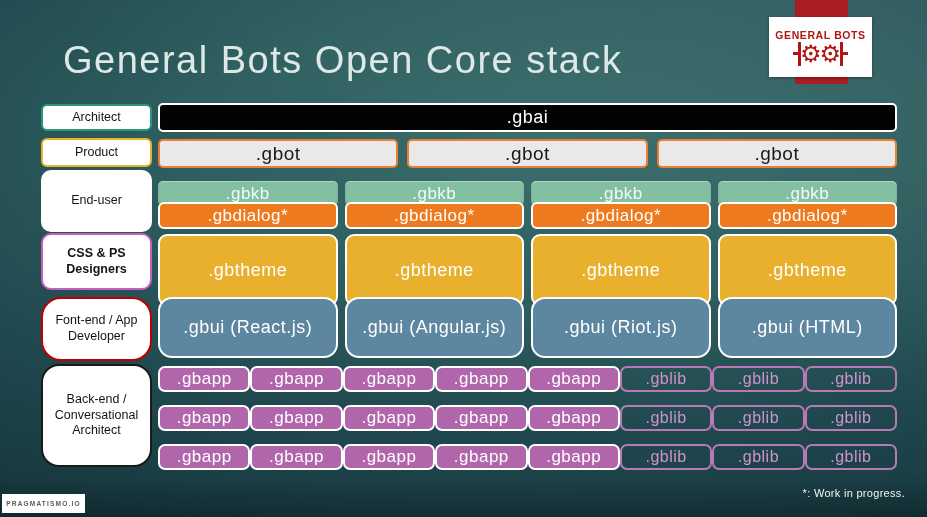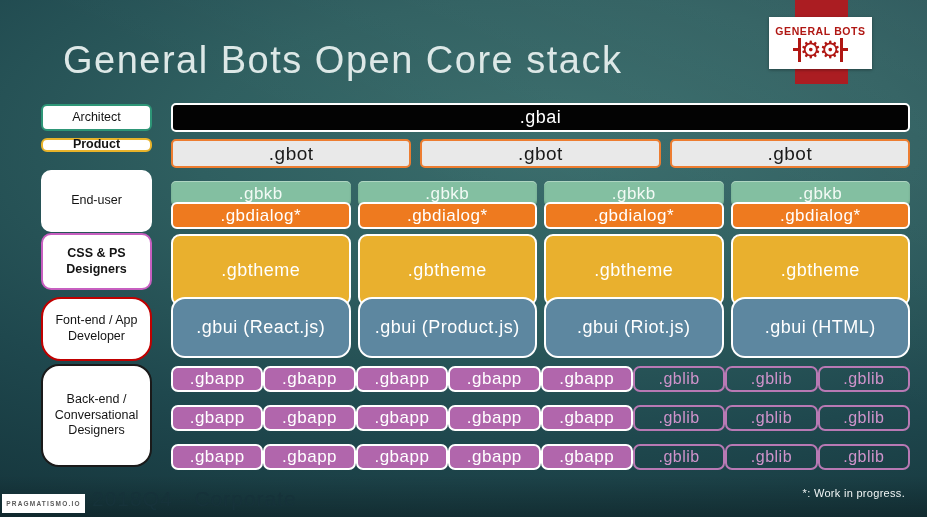--- a/index.html
+++ b/index.html
@@ -19,46 +19,46 @@
                linear-gradient(0deg, rgba(0,0,0,0.25) 0%, rgba(0,0,0,0) 8%);
   }
   .title{
     position:absolute;left:57px;top:33px;margin:6px;
     font-size:38px;font-weight:400;letter-spacing:1.5px;
     color:#dde8e7;z-index:3;
   }
   
   .ribbon{position:absolute;left:795px;top:0;width:53px;height:84px;background:#ab1d22;z-index:2;}
   .logo-card{
-    position:absolute;left:769px;top:17px;width:103px;height:52px;background:#ffffff;z-index:3;
+    position:absolute;left:769px;top:17px;width:103px;height:60px;background:#ffffff;z-index:3;
     display:flex;flex-direction:column;align-items:center;justify-content:center;gap:1px;
     box-shadow:0 1px 3px rgba(0,0,0,0.35);
   }
   .logo-brand{font-size:10.5px;font-weight:bold;color:#b01713;letter-spacing:0.6px;}
   .logo-gears{display:flex;align-items:center;gap:0;line-height:1;}
   .logo-gears .gear{font-size:24px;color:#b01713;margin:0 -1px;}
   .logo-gears .gbar{width:2.5px;height:24px;background:#b01713;display:inline-block;}
   .logo-gears .tick{width:5px;height:2.5px;background:#b01713;display:inline-block;}
 
   
   .rowlabel{
     position:absolute;left:41px;width:111px;z-index:2;
     background:#ffffff;border:2px solid #2e9677;border-radius:6px;
     display:flex;align-items:center;justify-content:center;text-align:center;
     font-size:12.5px;color:#141414;line-height:1.25;padding:2px 10px;box-sizing:border-box;
   }
   .lbl-architect{top:104px;height:27px;border-color:#2e9677;}
-  .lbl-product{top:138px;height:14px;border-color:#e8b32a;font-weight:bold;}
+  .lbl-product{top:138px;height:29px;border-color:#e8b32a;}
   .lbl-enduser{top:170px;height:62px;border-color:#ffffff;border-radius:10px;}
   .lbl-designers{top:233px;height:57px;border-color:#c75fc0;border-radius:10px;font-weight:bold;}
   .lbl-frontend{top:297px;height:64px;border-color:#c00000;border-radius:20px;}
   .lbl-backend{top:364px;height:103px;border-color:#1a1a1a;border-radius:18px;}
 
   
-  .crow{position:absolute;left:171px;width:739px;display:grid;z-index:2;}
+  .crow{position:absolute;left:158px;width:739px;display:grid;z-index:2;}
   .cols3{grid-template-columns:repeat(3,1fr);gap:9px;}
   .cols4{grid-template-columns:repeat(4,1fr);gap:7px;}
   .cols8{grid-template-columns:repeat(8,1fr);}
   .box{
     display:flex;align-items:center;justify-content:center;
     box-sizing:border-box;white-space:nowrap;letter-spacing:0.5px;
   }
   .row-gbai{top:103px;height:29px;}
   .gbai{background:#030303;border:2px solid #ffffff;border-radius:5px;color:#ffffff;font-size:18px;}
   .row-gbot{top:139px;height:29px;}
@@ -111,21 +111,21 @@
     </div>
   </div>
 
   <h1 class="title">General Bots Open Core stack</h1>
 
   <div class="rowlabel lbl-architect">Architect</div>
   <div class="rowlabel lbl-product">Product</div>
   <div class="rowlabel lbl-enduser">End-user</div>
   <div class="rowlabel lbl-designers">CSS &amp; PS Designers</div>
   <div class="rowlabel lbl-frontend">Font-end / App Developer</div>
-  <div class="rowlabel lbl-backend">Back-end / Conversational Designers</div>
+  <div class="rowlabel lbl-backend">Back-end / Conversational Architect</div>
 
   <div class="crow row-gbai">
     <div class="box gbai">.gbai</div>
   </div>
 
   <div class="crow row-gbot cols3">
     <div class="box gbot">.gbot</div>
     <div class="box gbot">.gbot</div>
     <div class="box gbot">.gbot</div>
   </div>
@@ -146,21 +146,21 @@
 
   <div class="crow row-gbtheme cols4">
     <div class="box gbtheme">.gbtheme</div>
     <div class="box gbtheme">.gbtheme</div>
     <div class="box gbtheme">.gbtheme</div>
     <div class="box gbtheme">.gbtheme</div>
   </div>
 
   <div class="crow row-gbui cols4">
     <div class="box gbui">.gbui (React.js)</div>
-    <div class="box gbui">.gbui (Product.js)</div>
+    <div class="box gbui">.gbui (Angular.js)</div>
     <div class="box gbui">.gbui (Riot.js)</div>
     <div class="box gbui">.gbui (HTML)</div>
   </div>
 
   <div class="crow row-gbapp1 cols8">
     <div class="box gbapp">.gbapp</div>
     <div class="box gbapp">.gbapp</div>
     <div class="box gbapp">.gbapp</div>
     <div class="box gbapp">.gbapp</div>
     <div class="box gbapp">.gbapp</div>

